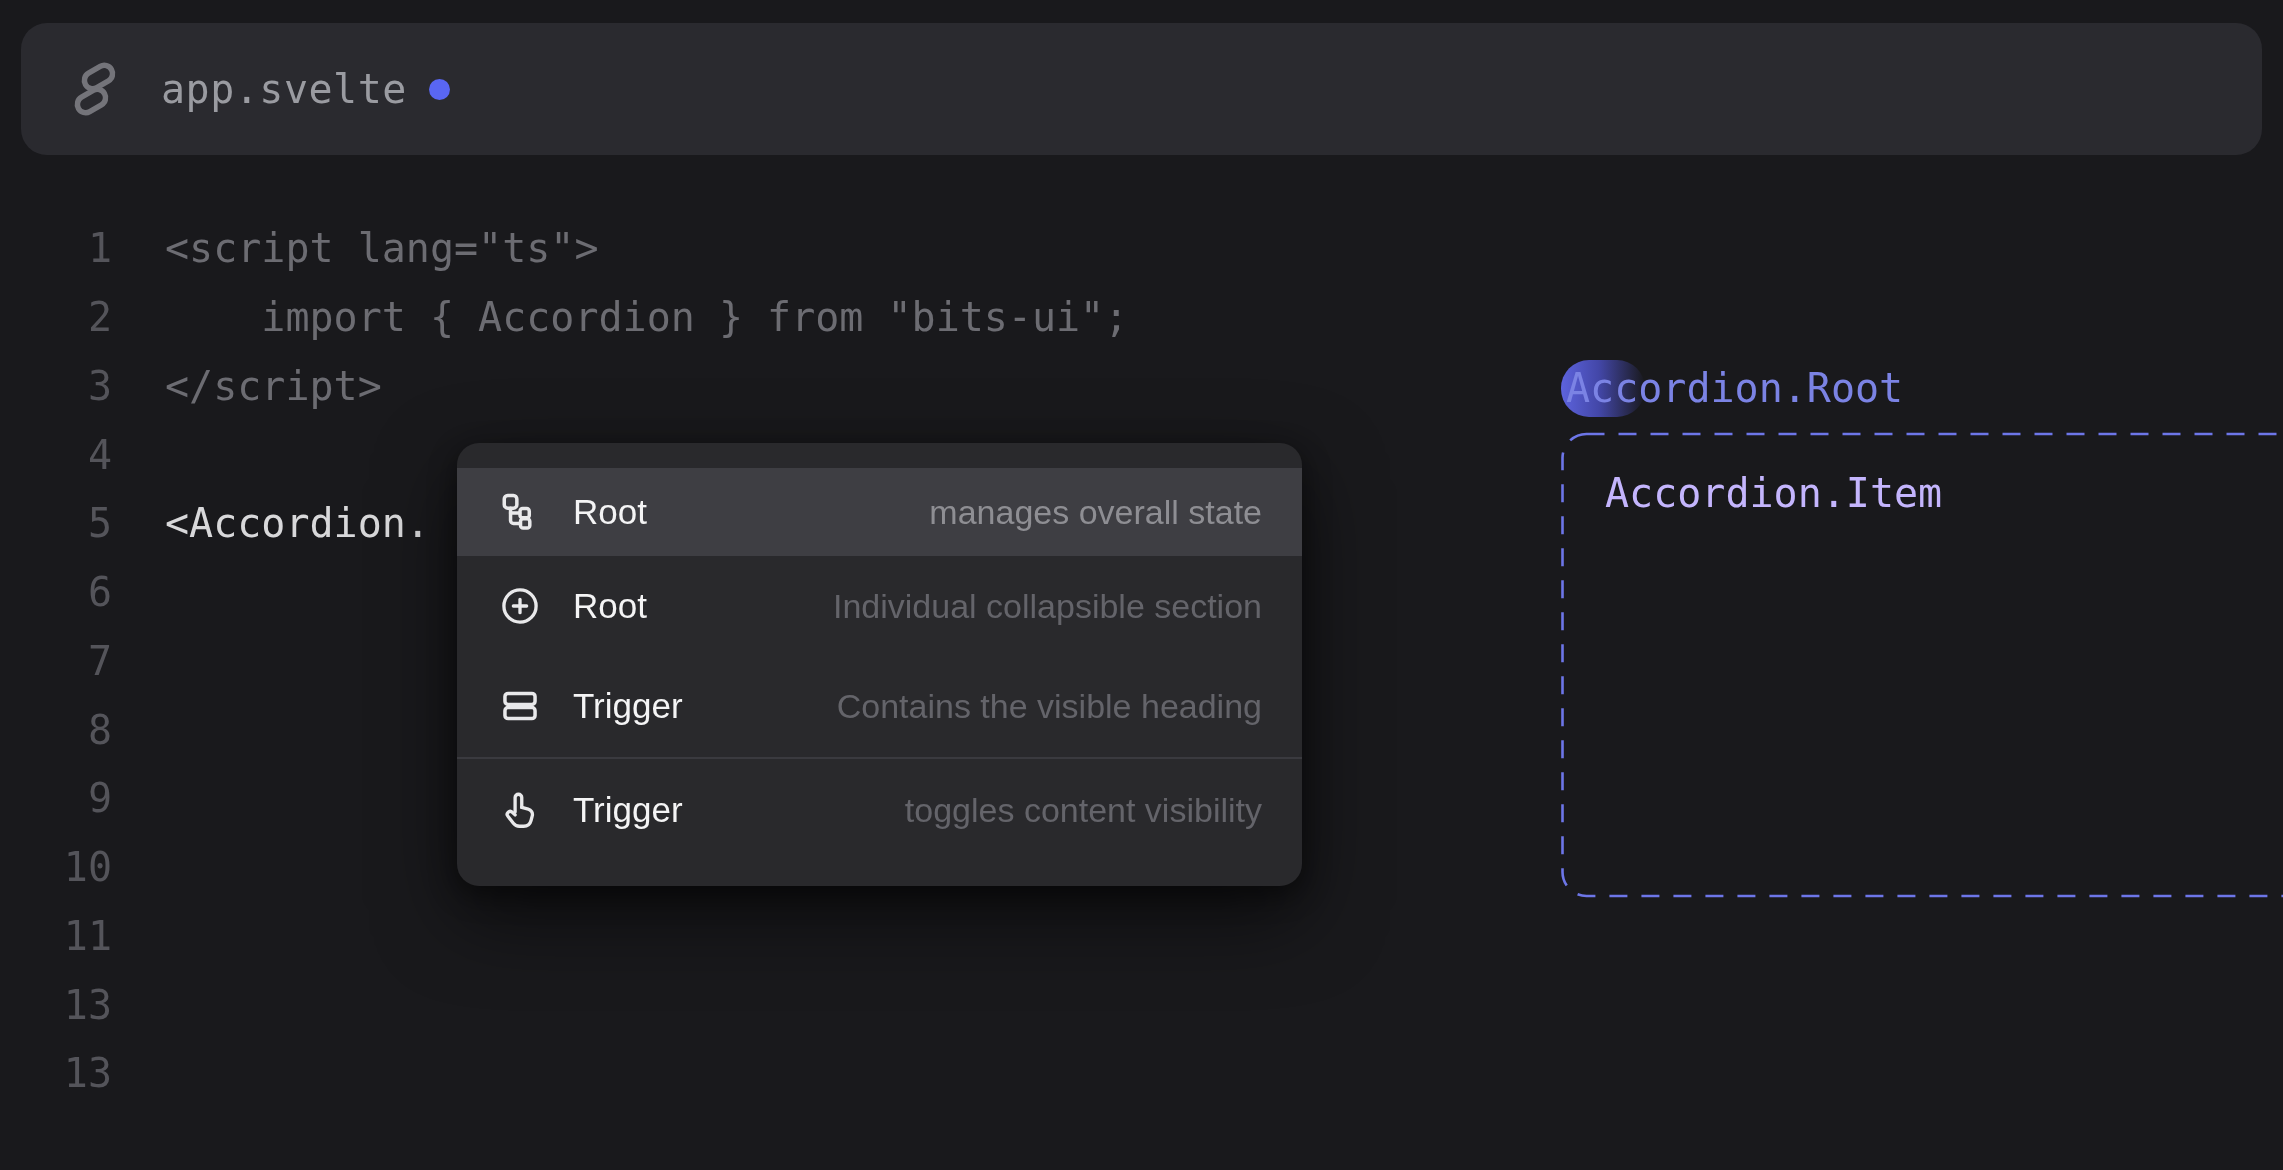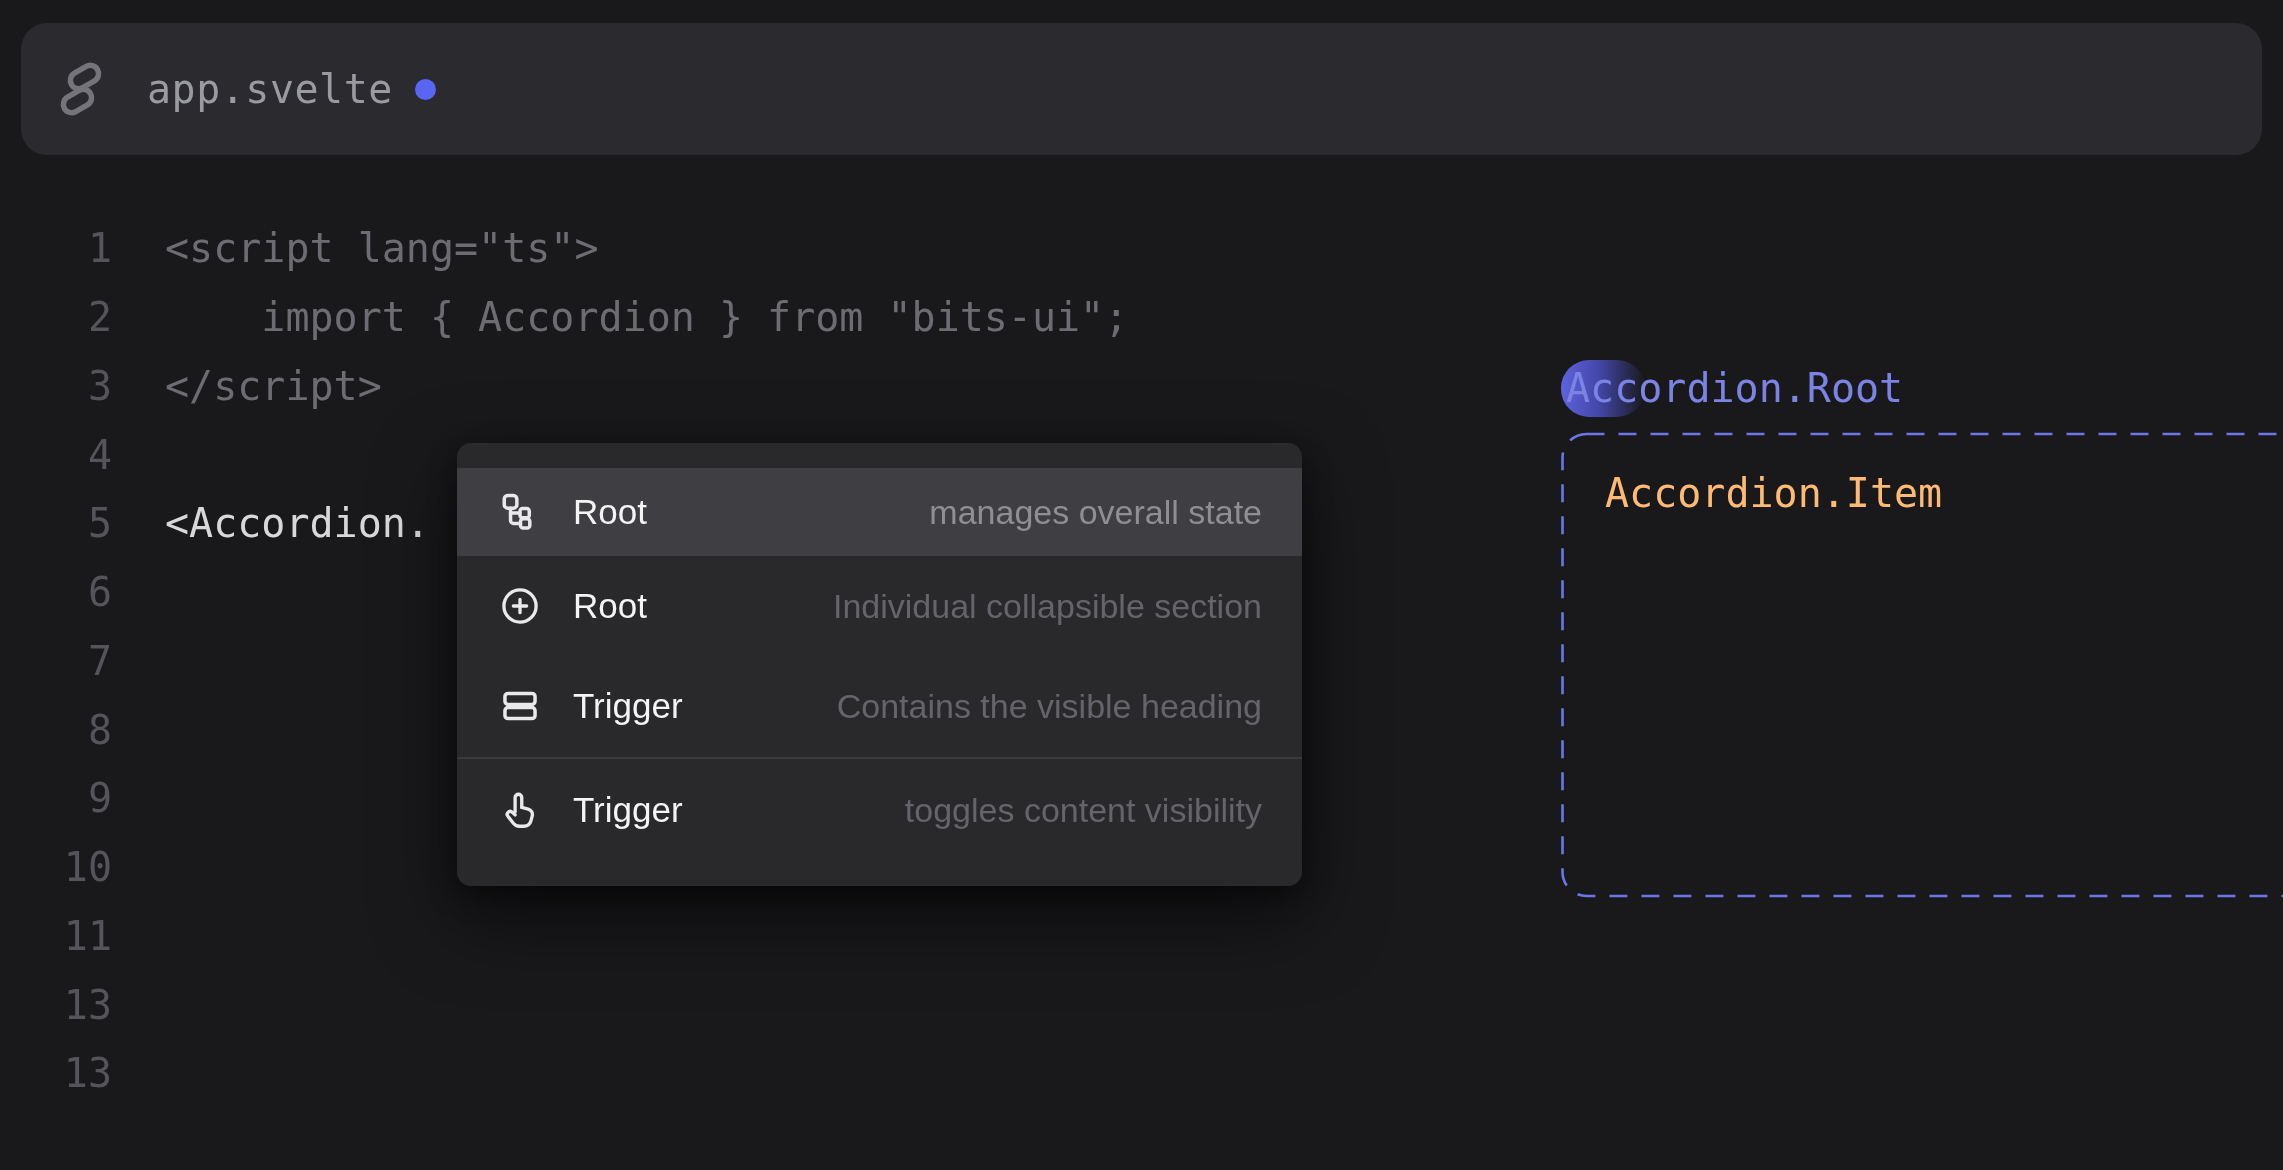--- a/index.html
+++ b/index.html
@@ -7,21 +7,21 @@
     position:relative;width:2283px;height:1170px;overflow:hidden;
     background:#19191c;
     font-family:"Liberation Sans", sans-serif;
   }
   .mono{font-family:"DejaVu Sans Mono","Liberation Mono",monospace;}
 
   
   .tabbar{
     position:absolute;left:21px;top:23px;width:2241px;height:132px;
     background:#2a2a2f;border-radius:26px;
-    display:flex;align-items:center;padding:0 0 0 36px;box-sizing:border-box;
+    display:flex;align-items:center;padding:0 0 0 50px;box-sizing:border-box;
   }
   .svelte-logo{flex:0 0 auto;}
   .filename{
     margin-left:42px;font-size:40px;letter-spacing:.5px;color:#9a9ba1;
   }
   .unsaved-dot{
     width:21px;height:21px;border-radius:50%;background:#5966f3;margin-left:22px;
   }
 
   
@@ -31,21 +31,21 @@
     flex:0 0 112px;text-align:right;color:#54545a;font-size:40px;
   }
   .code-text{
     margin-left:53px;font-size:40px;color:#6c6c72;white-space:pre;
   }
   .code-text.bright{color:#d8d8da;}
 
   
   .menu{
     position:absolute;left:457px;top:443px;width:845px;height:443px;
-    background:#29292c;border-radius:14px;
+    background:#29292c;border-radius:22px;
     box-shadow:0 30px 80px rgba(0,0,0,.55), 0 8px 28px rgba(0,0,0,.45);
     padding:25px 0;box-sizing:border-box;overflow:hidden;
   }
   .menu-item{
     height:100px;display:flex;align-items:center;
     padding:0 40px 0 42px;box-sizing:border-box;
   }
   .menu-item.highlighted{height:88px;background:#3e3e43;}
   .menu-icon{flex:0 0 42px;height:42px;display:flex;align-items:center;justify-content:center;}
   .menu-label{margin-left:32px;font-size:35px;color:#f4f4f5;}
@@ -58,21 +58,21 @@
     position:absolute;left:1561px;top:360px;width:84px;height:57px;border-radius:28px;
     background:linear-gradient(90deg,#5d63dd 0%,#4347a8 45%,rgba(40,40,62,0) 100%);
   }
   .root-label{
     position:absolute;left:1566px;top:388px;transform:translateY(-50%);
     font-size:40px;color:#7b83e4;white-space:pre;
   }
   .dashed-box{position:absolute;left:1561px;top:432px;}
   .item-label{
     position:absolute;left:1605px;top:493px;transform:translateY(-50%);
-    font-size:40px;color:#fdba74;white-space:pre;
+    font-size:40px;color:#c4b5fd;white-space:pre;
   }
 </style>
 </head>
 <body>
 
 <div class="stage">
 
   <div class="tabbar">
     <svg class="svelte-logo" width="48" height="56" viewBox="0 0 48 56" fill="none">
       <g stroke="#74747a" stroke-width="5.5" fill="none">

